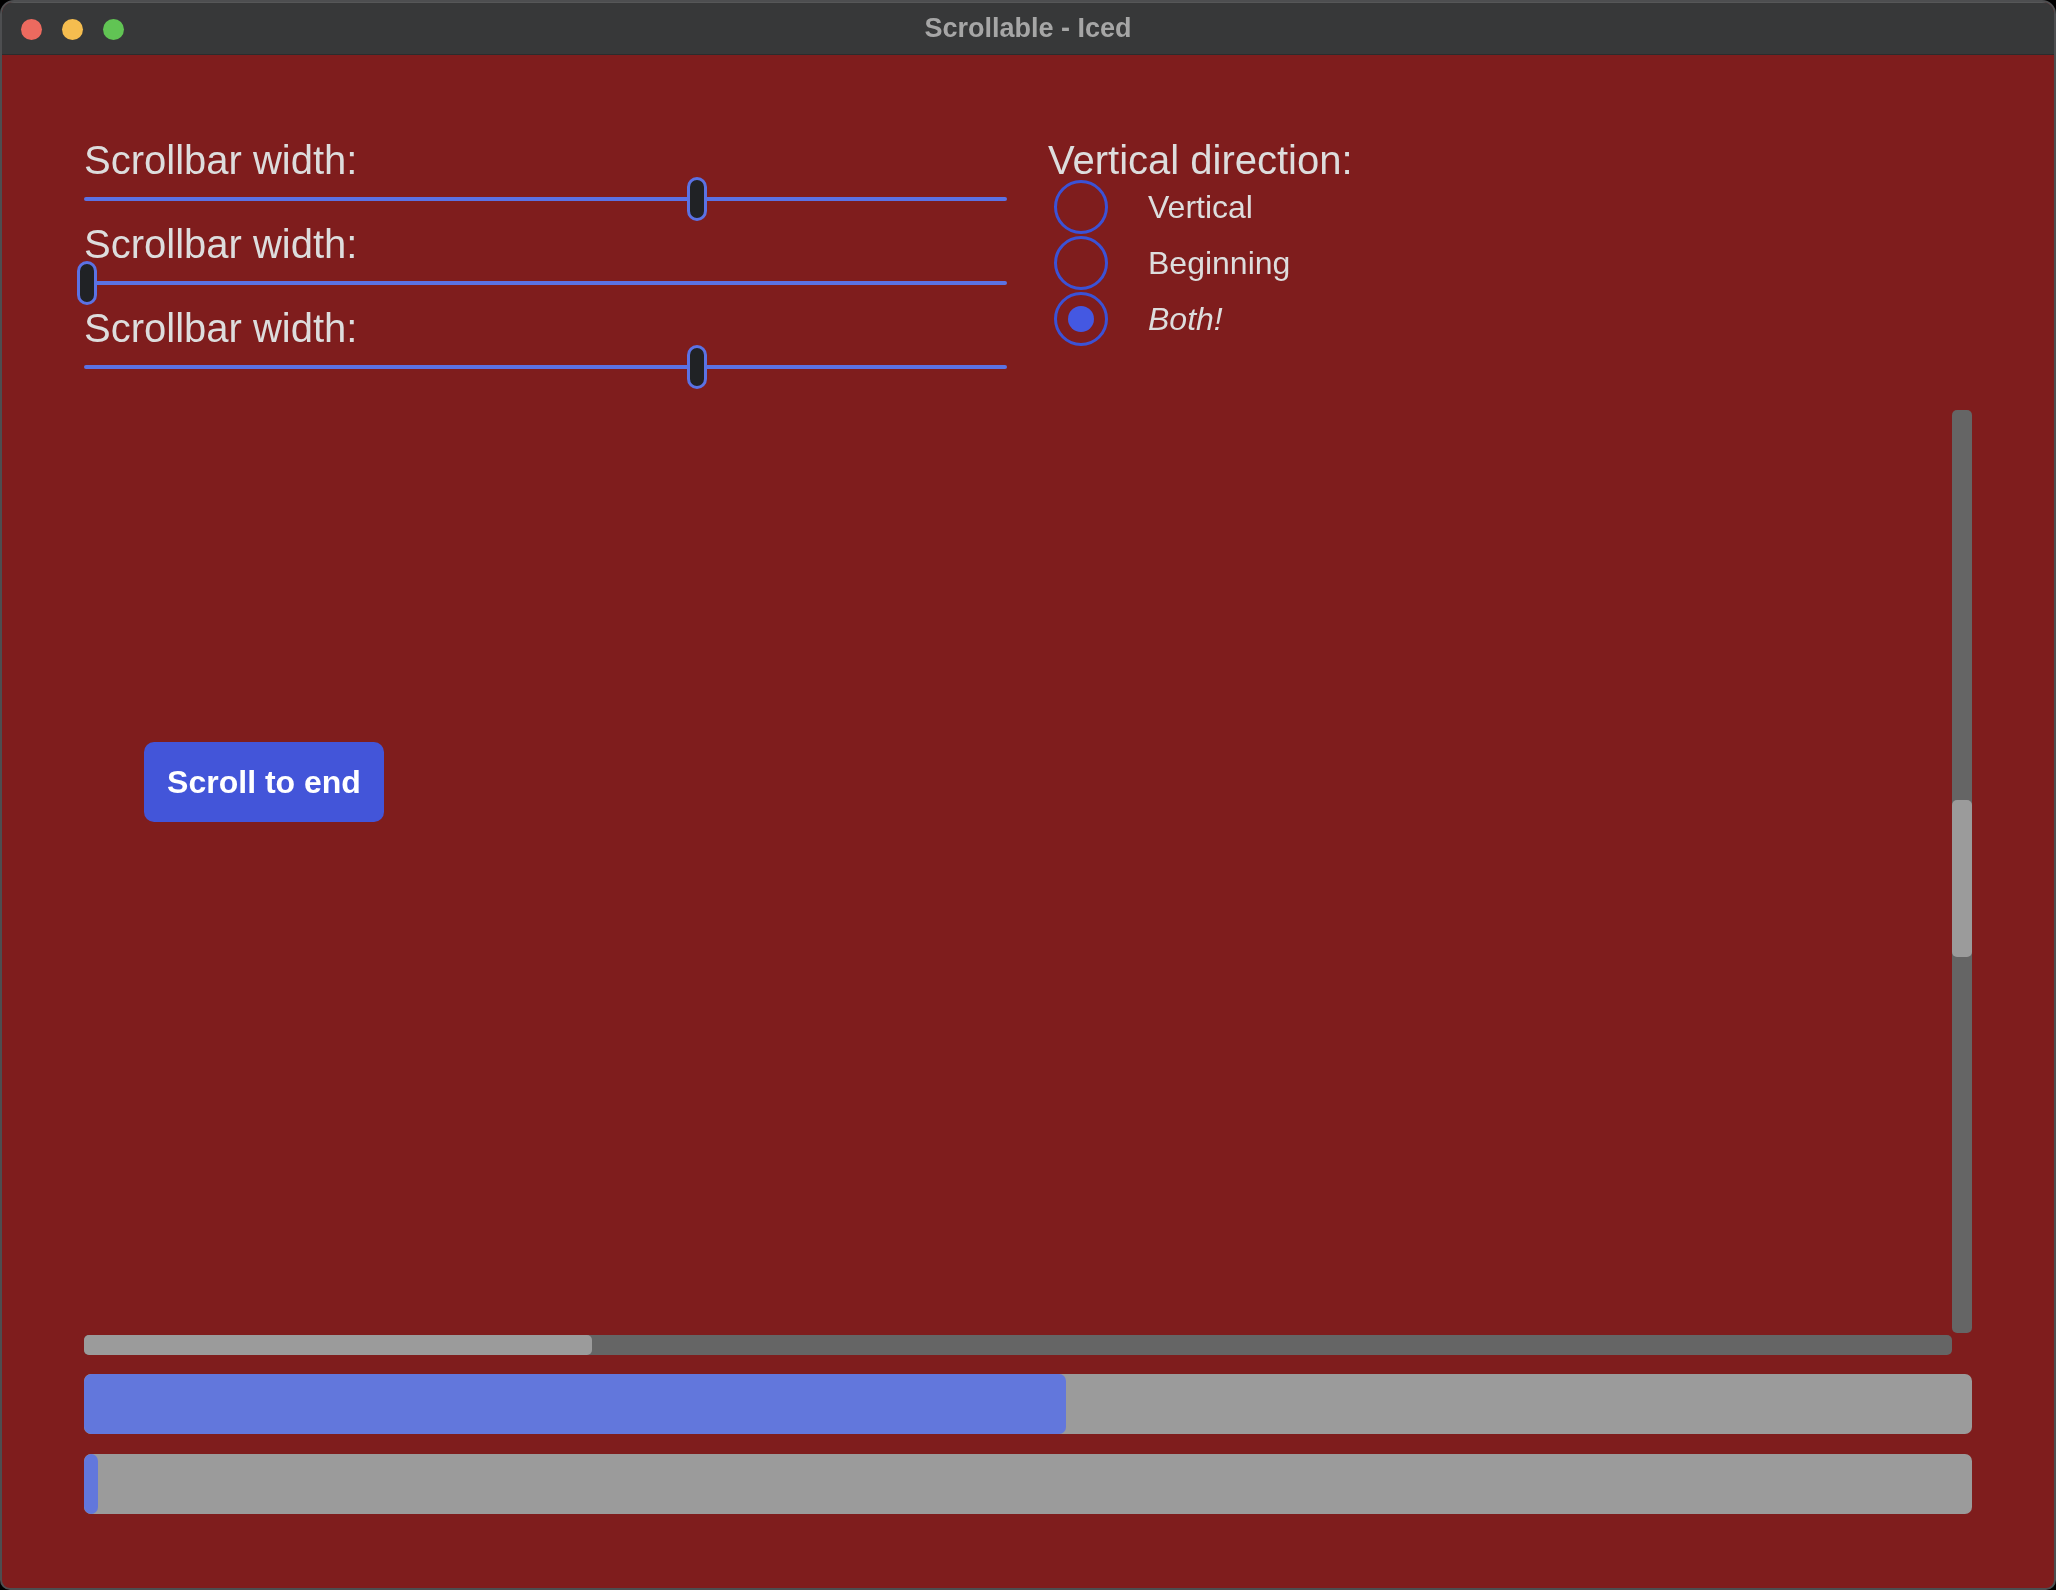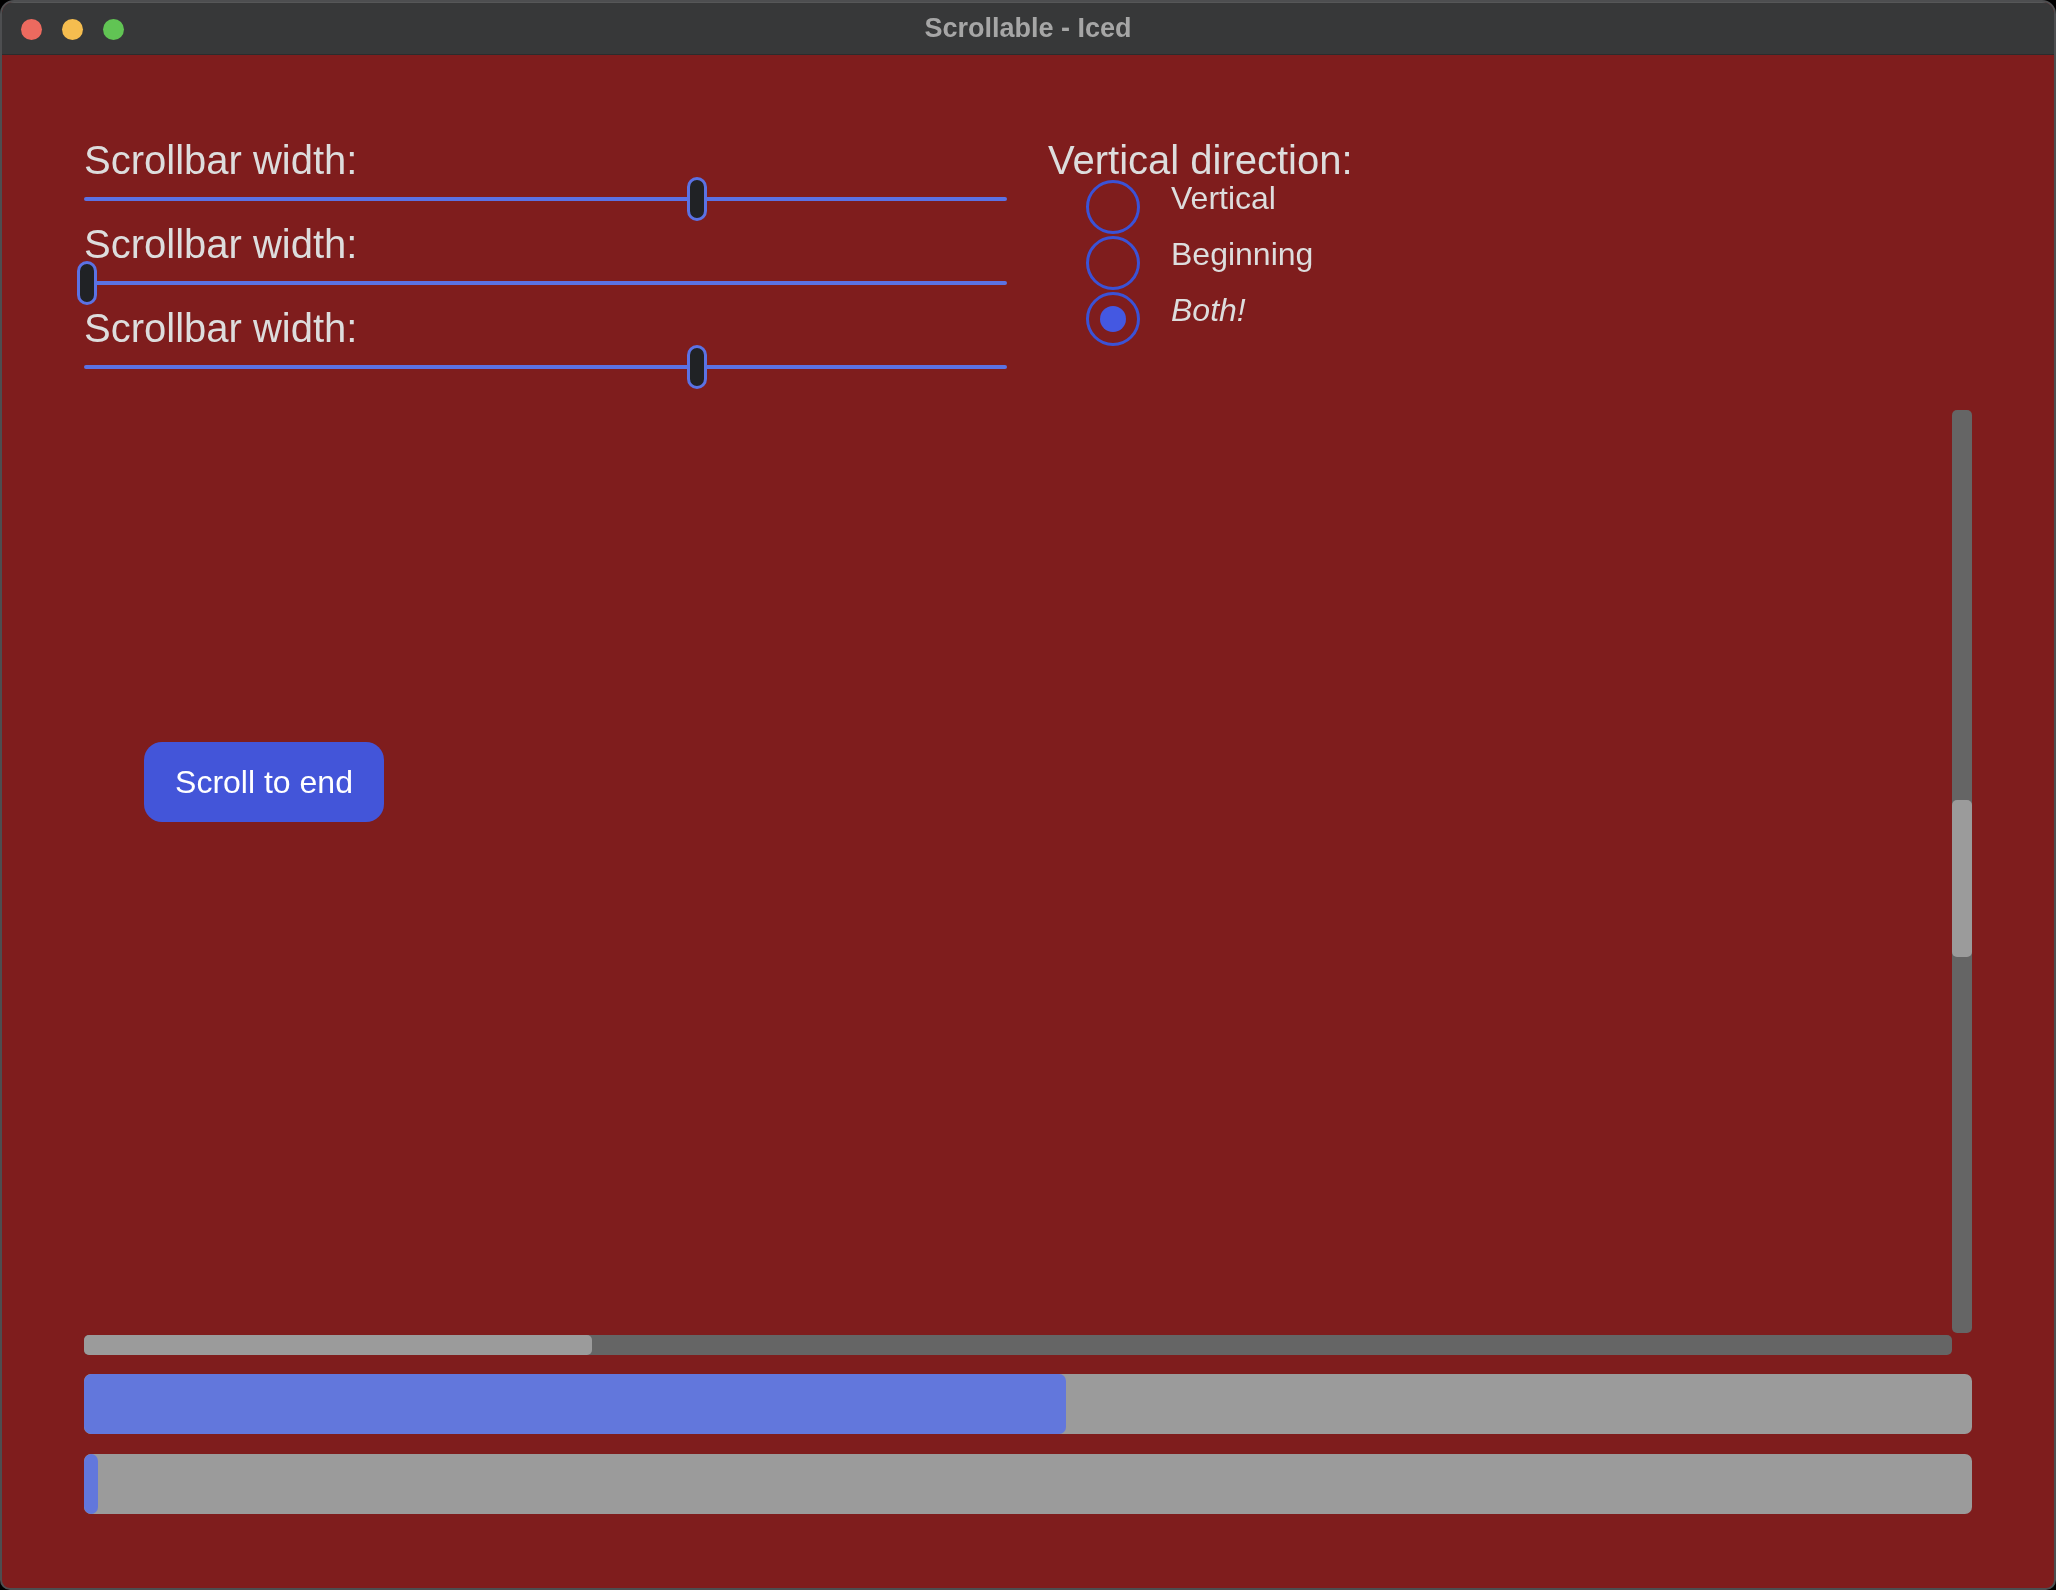--- a/index.html
+++ b/index.html
@@ -37,38 +37,39 @@
     position:absolute; left:0; right:0; top:20px; height:4px;
     background:var(--accent); border-radius:2px;
   }
   .slider .handle {
     position:absolute; top:0; width:20px; height:44px;
     border:3px solid var(--accent); border-radius:10px;
     background:#202225;
   }
 
   
-  .radio-row { position:absolute; left:1084px; height:54px; display:flex; align-items:flex-start; }
+  .radio-row { position:absolute; left:1052px; height:54px; display:flex; align-items:center;gap:9px; }
   .radio-circle {
     position:relative; width:54px; height:54px; border-radius:50%;
     border:3px solid var(--radio-ring); background:transparent; flex:none;
   }
   .radio-dot {
     display:none; position:absolute; left:11px; top:11px; width:26px; height:26px;
     border-radius:50%; background:var(--radio-dot);
   }
   .radio-row[data-selected="true"] .radio-dot { display:block; }
   .radio-row .radio-label { margin-left:31px; font-size:32px; color:#dddddd; white-space:nowrap; }
 
   
   .btn {
     position:absolute; left:142px; top:740px; width:240px; height:80px;
-    background:var(--button); border:none; border-radius:18px;
+    background:var(--button); border:none; border-radius:10px;
     color:#ffffff; font-size:32px; font-family:"Liberation Sans", sans-serif;
     cursor:pointer;
+    font-weight:bold;
   }
   .status-text {
     position:absolute; left:462px; top:740px; height:80px; line-height:80px;
     font-size:32px; color:#e3e3e3; white-space:nowrap;
   }
 
   
   .v-track {
     position:absolute; left:1950px; top:408px; width:20px; height:923px;
     background:var(--track); border-radius:5px;

